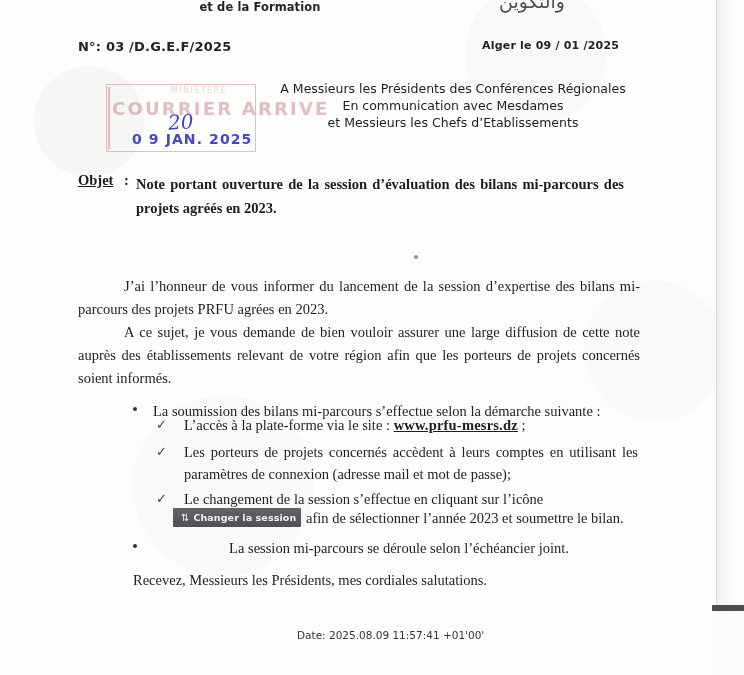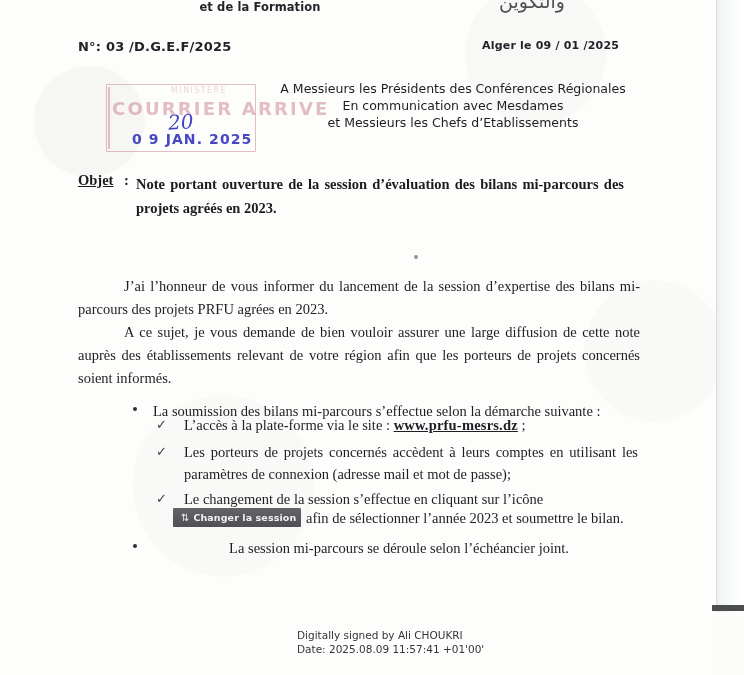--- a/index.html
+++ b/index.html
@@ -436,19 +436,19 @@
     <span class="ud-icon">⇅</span>
     <span class="ui-label">Changer la session</span>
   </div>
   <div class="after-btn-line">afin de sélectionner l’année 2023 et soumettre le bilan.</div>
 
   <div class="bullet-l1 b2">
     <span class="dot"></span>
     <span class="btxt">La session mi-parcours se déroule selon l’échéancier joint.</span>
   </div>
 
+  <div class="closing">Recevez, Messieurs les Présidents, mes cordiales salutations.</div>
 
   <div class="signature">
-    <div>Digitally signed by Ali CHOUKRI</div>
     <div>Date: 2025.08.09 11:57:41 +01'00'</div>
   </div>
 
 </div>
 
 </body></html>

